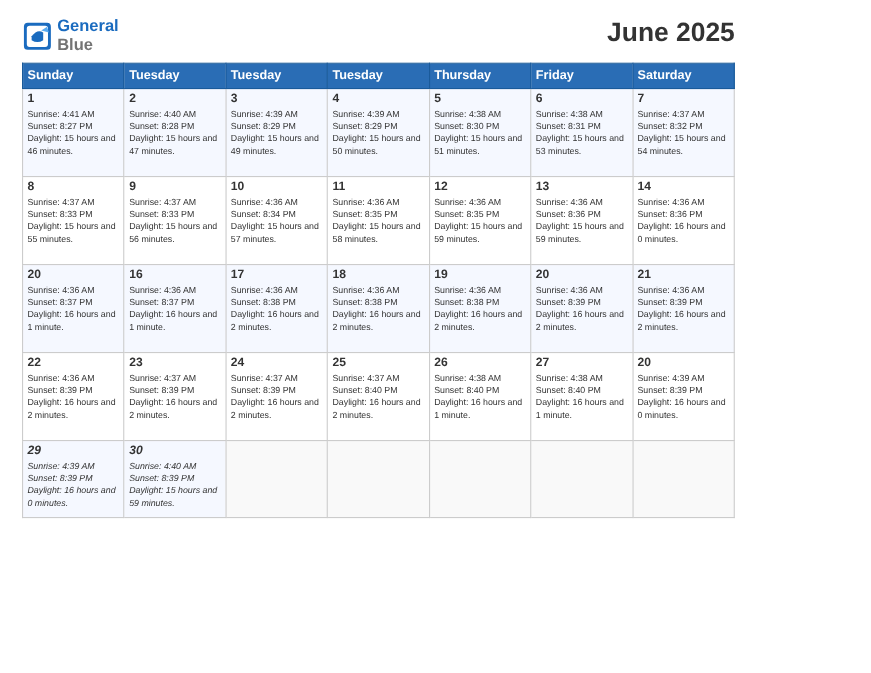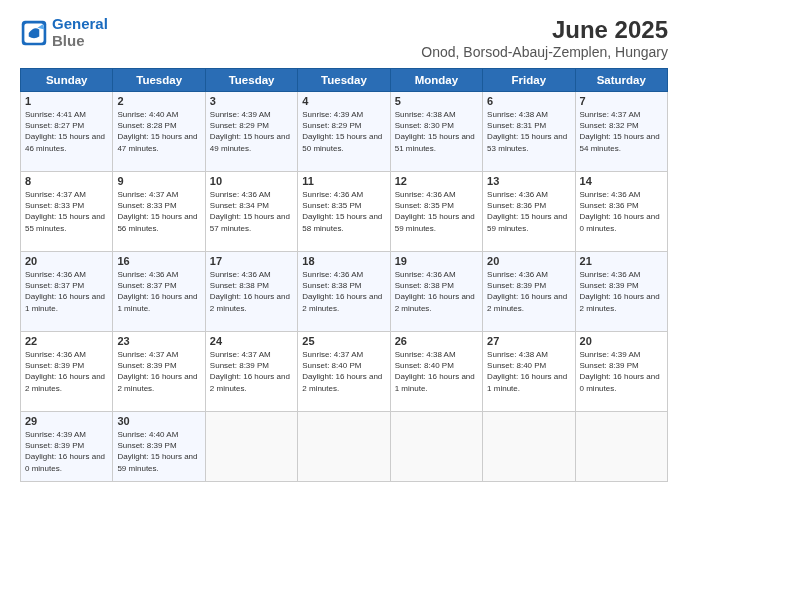--- a/index.html
+++ b/index.html
@@ -54,23 +54,23 @@
     .calendar {
       width: 100%;
       border-collapse: collapse;
       table-layout: fixed;
     }
     .calendar th {
       background: #2a6db5;
       color: #fff;
       font-size: 11.5px;
       font-weight: bold;
-      padding: 5px 16px;
+      padding: 5px 4px;
       border: 1px solid #1a5a9a;
-      text-align: center;
+      text-align: left;
     }
     .calendar td {
       border: 1px solid #ccc;
       vertical-align: top;
       padding: 3px 4px;
       font-size: 8.5px;
       color: #333;
       background: #fff;
       height: 80px;
     }
@@ -89,20 +89,21 @@
     .day-info {
       font-size: 8px;
       line-height: 1.4;
       color: #333;
     }
     .empty-cell {
       background: #f9f9f9 !important;
     }
     .last-row td {
       height: 70px;
+      font-style: italic;
     }
   </style>
 </head>
 <body>
 
 <div class="page">
   <div class="header-area">
     <div class="logo">
       <svg class="logo-icon" viewBox="0 0 32 32" xmlns="http://www.w3.org/2000/svg">
         <rect x="2" y="2" width="28" height="28" rx="4" fill="#1a6bbf"></rect>
@@ -110,32 +111,31 @@
         <path d="M10 16 Q16 8 22 12 L22 20 Q16 24 10 20 Z" fill="#1a6bbf"></path>
         <path d="M20 10 L26 6 L28 12 Z" fill="#5aabf0"></path>
       </svg>
       <div class="logo-text">
         <span>General</span><br>
         <span style="color:#737373">Blue</span>
       </div>
     </div>
     <div class="title-area">
       <div class="main-title">June 2025</div>
-      <div class="subtitle">Onod, Borsod-Abauj-Zemplen, Hungary</div>
     </div>
   </div>
 
   <table class="calendar">
     <thead>
       <tr>
         <th>Sunday</th>
         <th>Tuesday</th>
         <th>Tuesday</th>
         <th>Tuesday</th>
-        <th>Monday</th>
+        <th>Thursday</th>
         <th>Friday</th>
         <th>Saturday</th>
       </tr>
     </thead>
     <tbody id="calendar-body">
     <tr>
           <td>
         <span class="day-num">1</span>
         <div class="day-info">
           Sunrise: 4:41 AM<br>

